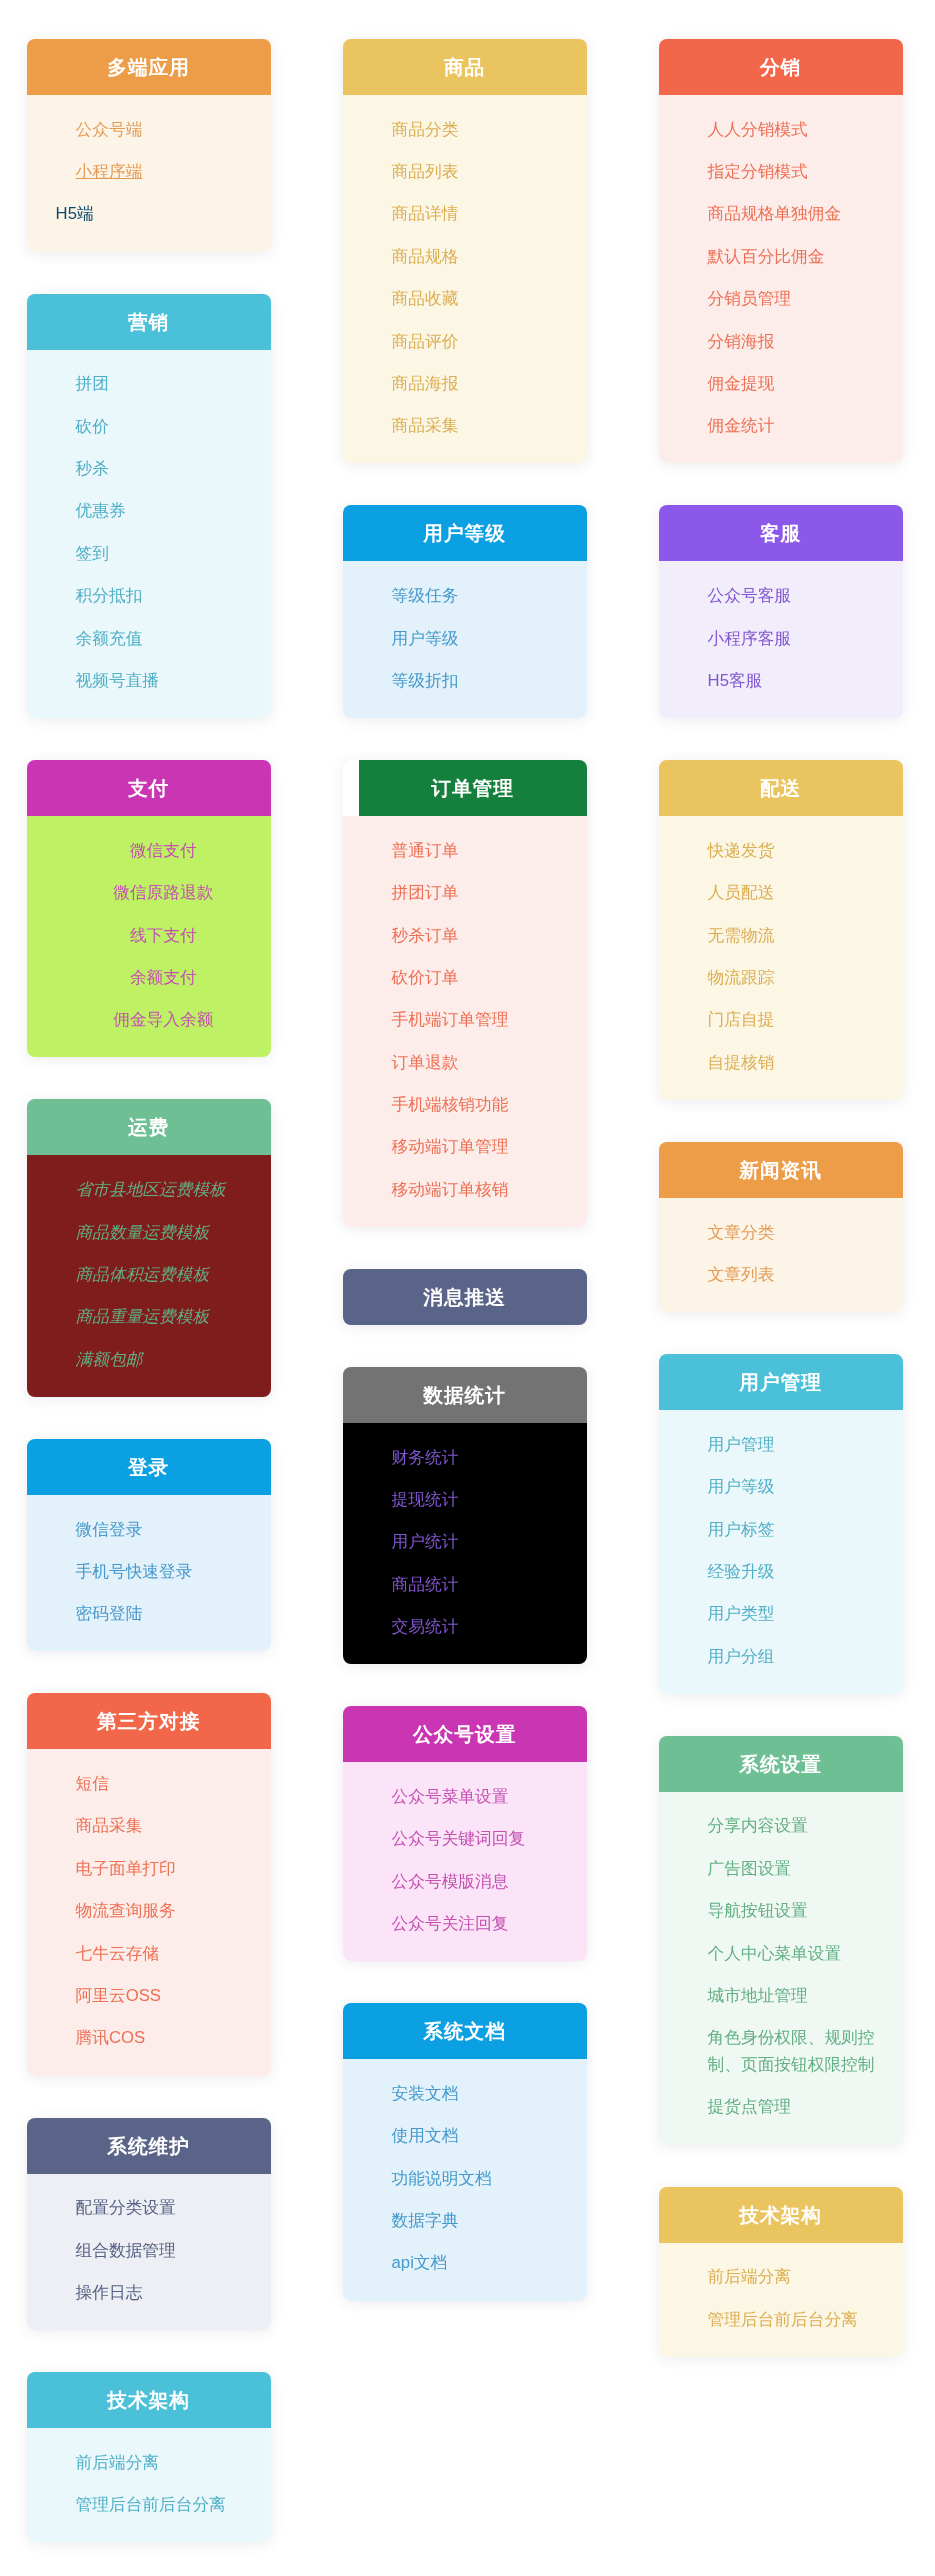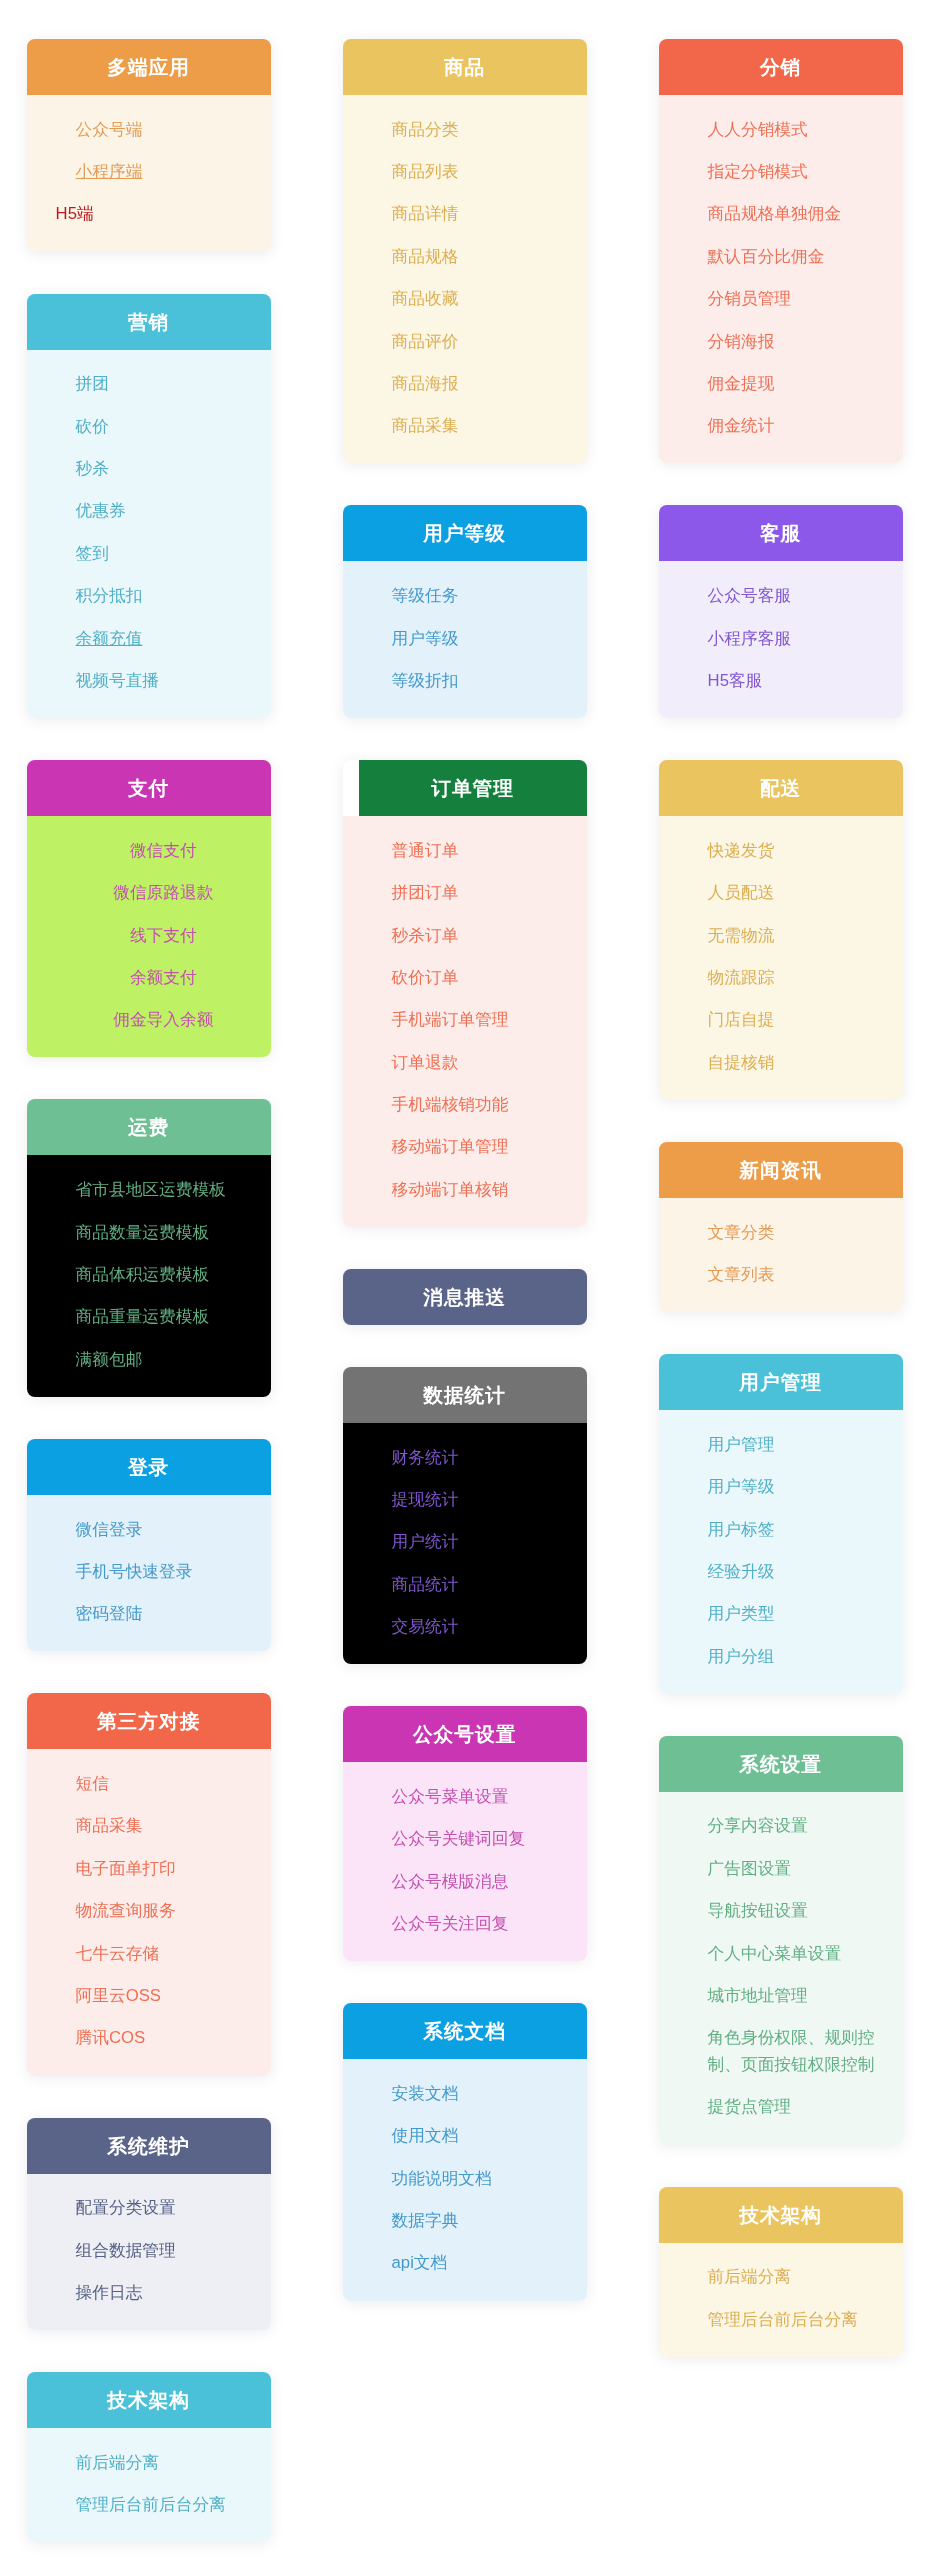--- a/index.html
+++ b/index.html
@@ -43,49 +43,49 @@
 </head>
 <body style="background: rgb(255, 255, 255);">
 
 <div class="board">
     <div class="col">
       <div class="card">
         <div class="card-header" style="background: rgb(237, 157, 71);">多端应用</div>
         <div class="card-body" style="background: rgb(253, 244, 232);">
           <div class="card-item" style="color: rgb(228, 155, 84);">公众号端</div>
           <div class="card-item" style="color: rgb(228, 155, 84); text-decoration: underline;">小程序端</div>
-          <div class="card-item" style="color: #b91c1c; padding-left: 29px;">H5端</div>
+          <div class="card-item" style="color: #0c4a6e; padding-left: 29px;">H5端</div>
         </div>
       </div>
       <div class="card">
         <div class="card-header" style="background: rgb(74, 193, 217);">营销</div>
         <div class="card-body" style="background: rgb(235, 248, 251);">
           <div class="card-item" style="color: rgb(79, 175, 199);">拼团</div>
           <div class="card-item" style="color: rgb(79, 175, 199);">砍价</div>
           <div class="card-item" style="color: rgb(79, 175, 199);">秒杀</div>
           <div class="card-item" style="color: rgb(79, 175, 199);">优惠券</div>
           <div class="card-item" style="color: rgb(79, 175, 199);">签到</div>
           <div class="card-item" style="color: rgb(79, 175, 199);">积分抵扣</div>
-          <div class="card-item" style="color: rgb(79, 175, 199); text-decoration: underline;">余额充值</div>
+          <div class="card-item" style="color: rgb(79, 175, 199);">余额充值</div>
           <div class="card-item" style="color: rgb(79, 175, 199);">视频号直播</div>
         </div>
       </div>
       <div class="card">
         <div class="card-header" style="background: rgb(202, 53, 179);">支付</div>
         <div class="card-body" style="background: #bef264; text-align: center;">
           <div class="card-item" style="color: rgb(196, 79, 177);">微信支付</div>
           <div class="card-item" style="color: rgb(196, 79, 177);">微信原路退款</div>
           <div class="card-item" style="color: rgb(196, 79, 177);">线下支付</div>
           <div class="card-item" style="color: rgb(196, 79, 177);">余额支付</div>
           <div class="card-item" style="color: rgb(196, 79, 177);">佣金导入余额</div>
         </div>
       </div>
       <div class="card">
         <div class="card-header" style="background: rgb(111, 191, 149);">运费</div>
-        <div class="card-body" style="background: #000000;">
+        <div class="card-body" style="background: #7f1d1d; font-style: italic;">
           <div class="card-item" style="color: rgb(97, 175, 131);">省市县地区运费模板</div>
           <div class="card-item" style="color: rgb(97, 175, 131);">商品数量运费模板</div>
           <div class="card-item" style="color: rgb(97, 175, 131);">商品体积运费模板</div>
           <div class="card-item" style="color: rgb(97, 175, 131);">商品重量运费模板</div>
           <div class="card-item" style="color: rgb(97, 175, 131);">满额包邮</div>
         </div>
       </div>
       <div class="card">
         <div class="card-header" style="background: rgb(11, 160, 226);">登录</div>
         <div class="card-body" style="background: rgb(227, 241, 250);">

